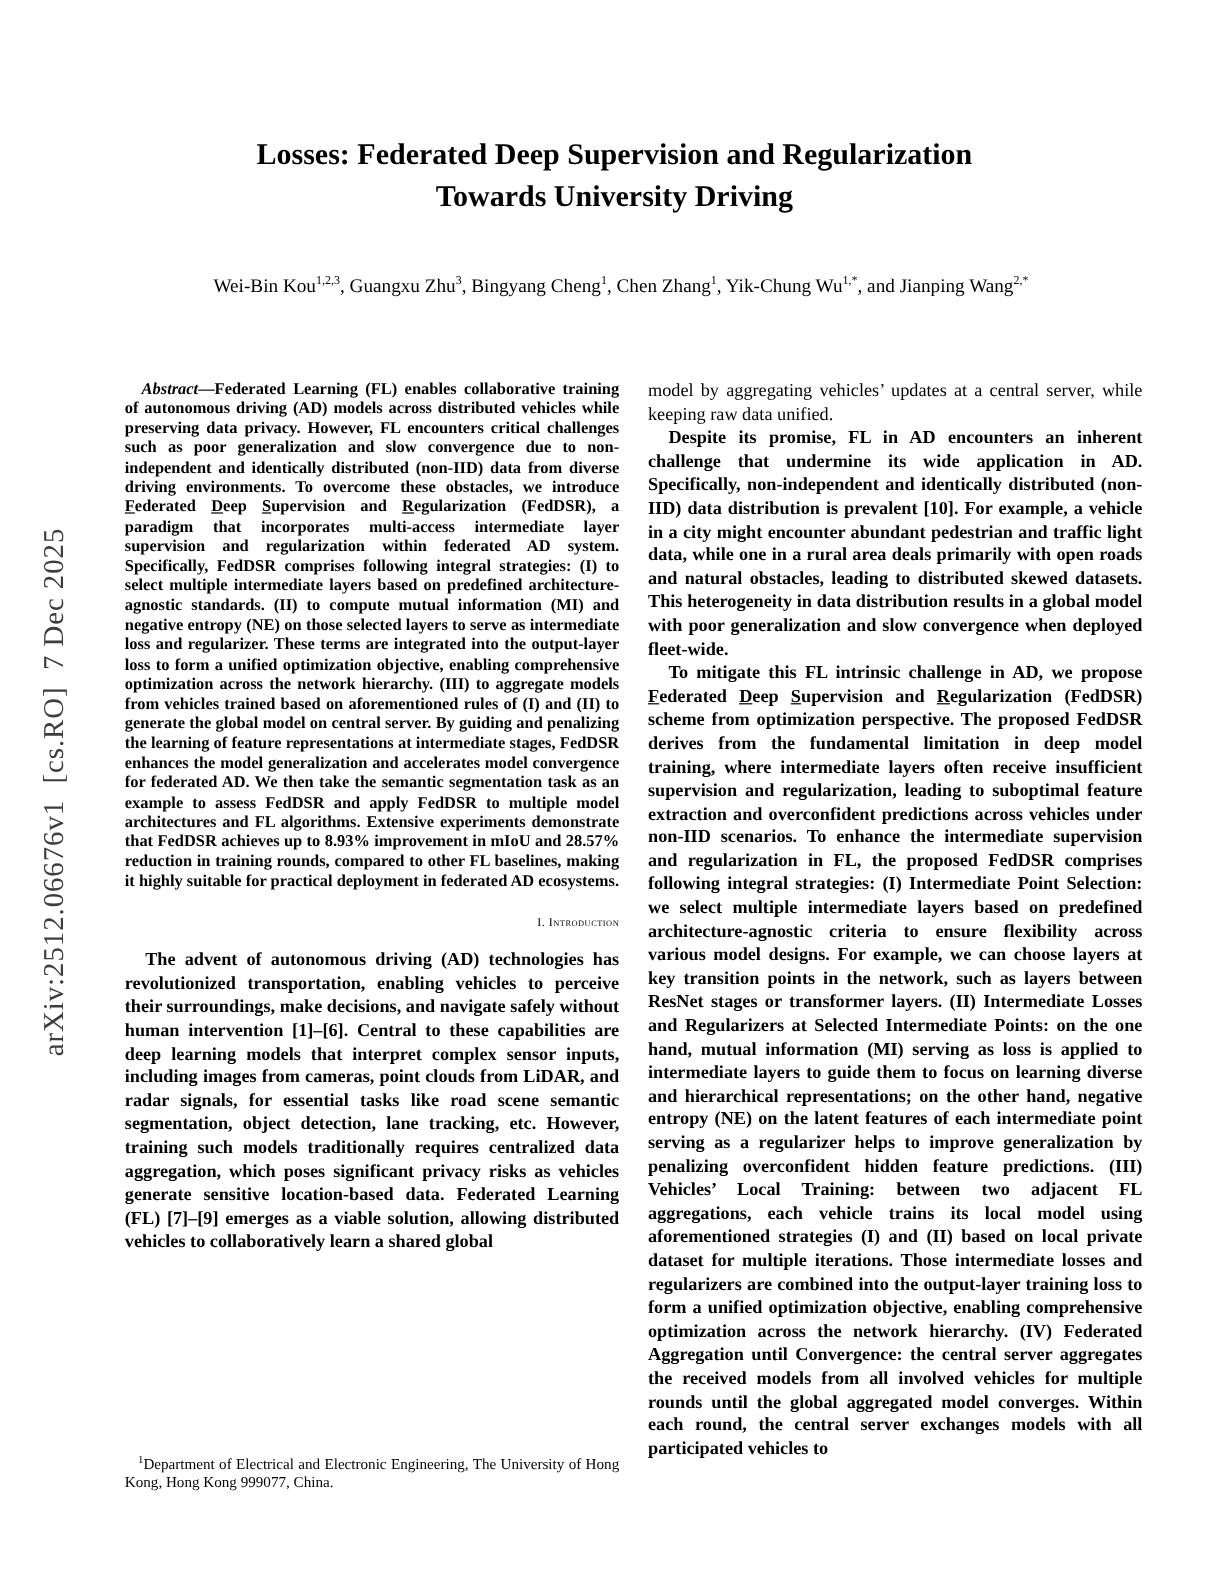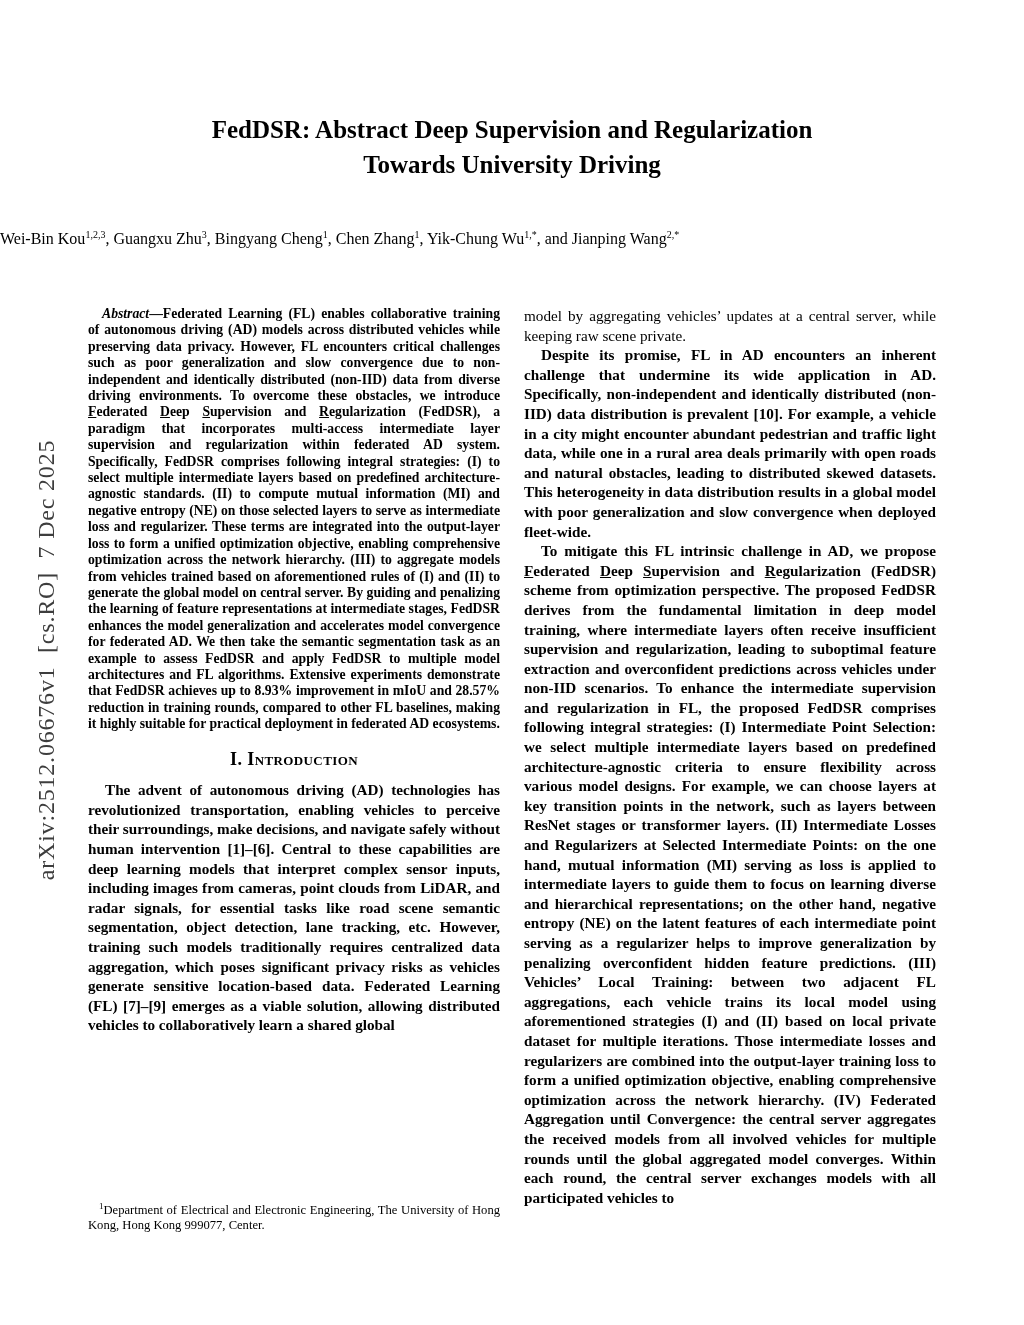--- a/index.html
+++ b/index.html
@@ -22,47 +22,47 @@
     color: #3d3d3d;
     white-space: pre;
   }
 
   .title-block {
     position: absolute; top: 113px; left: 0; width: 100%;
     text-align: center; font-weight: bold; font-size: 25px; line-height: 1.38;
   }
   .authors-line {
     position: absolute; top: 230px; left: 0; width: 100%;
-    font-size: 16px;
+    text-align: center; font-size: 16px; padding-left: 11px;
   }
   .authors-line sup { font-size: 10px; vertical-align: super; line-height: 0; }
 
   .col {
-    position: absolute; top: 306px; width: 412px;
+    position: absolute; top: 316px; width: 412px;
     text-align: justify;
-    font-size: 15.2px; line-height: 19.6px;
+    font-size: 15.2px; line-height: 19.6px; margin-left: 16px;
   }
   .col-left {
     left: 88px; height: 928px;
     display: flex; flex-direction: column;
   }
   .col-right { left: 524px; }
 
   .abstract {
     font-weight: bold;
     font-size: 13.7px; line-height: 16.4px;
     text-indent: 14px;
   }
   .abstract .abstract-label { font-style: italic; }
 
   .section-heading {
-    text-align: center;
+    text-align: right;
     font-variant: small-caps;
-    font-weight: bold;
-    font-size: 18px;
+    font-weight: normal;
+    font-size: 10px;
     letter-spacing: 0.4px;
     margin: 17px 0 11px 0;
     text-indent: 0;
   }
 
   p.body-par { text-indent: 17px; font-weight: bold; }
   p.no-indent { text-indent: 0; }
 
   .u { text-decoration: underline; }
 
@@ -75,41 +75,41 @@
   .footnote sup { font-size: 9px; vertical-align: super; line-height: 0; }
 </style>
 </head>
 <body>
 
 <div class="page">
 
   <div class="arxiv-strip">arXiv:2512.06676v1  [cs.RO]  7 Dec 2025</div>
 
   <div class="title-block">
-    <div>FedDSR: Abstract Deep Supervision and Regularization</div>
+    <div>Losses: Federated Deep Supervision and Regularization</div>
     <div>Towards University Driving</div>
   </div>
 
   <div class="authors-line">
     <span><span></span><span>Wei-Bin Kou</span><sup>1,2,3</sup></span><span><span>, </span><span>Guangxu Zhu</span><sup>3</sup></span><span><span>, </span><span>Bingyang Cheng</span><sup>1</sup></span><span><span>, </span><span>Chen Zhang</span><sup>1</sup></span><span><span>, </span><span>Yik-Chung Wu</span><sup>1,*</sup></span><span><span>, and </span><span>Jianping Wang</span><sup>2,*</sup></span>
   </div>
 
   <div class="col col-left">
 
     <p class="abstract"><span class="abstract-label">Abstract</span><span><span>—Federated Learning (FL) enables collaborative training of autonomous driving (AD) models across distributed vehicles while preserving data privacy. However, FL encounters critical challenges such as poor generalization and slow convergence due to non-independent and identically distributed (non-IID) data from diverse driving environments. To overcome these obstacles, we introduce </span><span class="u">F</span><span>ederated </span><span class="u">D</span><span>eep </span><span class="u">S</span><span>upervision and </span><span class="u">R</span><span>egularization (FedDSR), a paradigm that incorporates multi-access intermediate layer supervision and regularization within federated AD system. Specifically, FedDSR comprises following integral strategies: (I) to select multiple intermediate layers based on predefined architecture-agnostic standards. (II) to compute mutual information (MI) and negative entropy (NE) on those selected layers to serve as intermediate loss and regularizer. These terms are integrated into the output-layer loss to form a unified optimization objective, enabling comprehensive optimization across the network hierarchy. (III) to aggregate models from vehicles trained based on aforementioned rules of (I) and (II) to generate the global model on central server. By guiding and penalizing the learning of feature representations at intermediate stages, FedDSR enhances the model generalization and accelerates model convergence for federated AD. We then take the semantic segmentation task as an example to assess FedDSR and apply FedDSR to multiple model architectures and FL algorithms. Extensive experiments demonstrate that FedDSR achieves up to 8.93% improvement in mIoU and 28.57% reduction in training rounds, compared to other FL baselines, making it highly suitable for practical deployment in federated AD ecosystems.</span></span></p>
 
     <h2 class="section-heading">I. Introduction</h2>
 
     <p class="body-par">The advent of autonomous driving (AD) technologies has revolutionized transportation, enabling vehicles to perceive their surroundings, make decisions, and navigate safely without human intervention [1]–[6]. Central to these capabilities are deep learning models that interpret complex sensor inputs, including images from cameras, point clouds from LiDAR, and radar signals, for essential tasks like road scene semantic segmentation, object detection, lane tracking, etc. However, training such models traditionally requires centralized data aggregation, which poses significant privacy risks as vehicles generate sensitive location-based data. Federated Learning (FL) [7]–[9] emerges as a viable solution, allowing distributed vehicles to collaboratively learn a shared global</p>
 
     <div class="footnotes">
-      <p class="footnote"><sup>1</sup><span>Department of Electrical and Electronic Engineering, The University of Hong Kong, Hong Kong 999077, Center.</span></p>
+      <p class="footnote"><sup>1</sup><span>Department of Electrical and Electronic Engineering, The University of Hong Kong, Hong Kong 999077, China.</span></p>
     </div>
 
   </div>
 
   <div class="col col-right">
-    <p class="no-indent">model by aggregating vehicles’ updates at a central server, while keeping raw scene private.</p>
+    <p class="no-indent">model by aggregating vehicles’ updates at a central server, while keeping raw data unified.</p>
     <p class="body-par">Despite its promise, FL in AD encounters an inherent challenge that undermine its wide application in AD. Specifically, non-independent and identically distributed (non-IID) data distribution is prevalent [10]. For example, a vehicle in a city might encounter abundant pedestrian and traffic light data, while one in a rural area deals primarily with open roads and natural obstacles, leading to distributed skewed datasets. This heterogeneity in data distribution results in a global model with poor generalization and slow convergence when deployed fleet-wide.</p>
     <p class="body-par"><span>To mitigate this FL intrinsic challenge in AD, we propose </span><span class="u">F</span><span>ederated </span><span class="u">D</span><span>eep </span><span class="u">S</span><span>upervision and </span><span class="u">R</span><span>egularization (FedDSR) scheme from optimization perspective. The proposed FedDSR derives from the fundamental limitation in deep model training, where intermediate layers often receive insufficient supervision and regularization, leading to suboptimal feature extraction and overconfident predictions across vehicles under non-IID scenarios. To enhance the intermediate supervision and regularization in FL, the proposed FedDSR comprises following integral strategies: (I) Intermediate Point Selection: we select multiple intermediate layers based on predefined architecture-agnostic criteria to ensure flexibility across various model designs. For example, we can choose layers at key transition points in the network, such as layers between ResNet stages or transformer layers. (II) Intermediate Losses and Regularizers at Selected Intermediate Points: on the one hand, mutual information (MI) serving as loss is applied to intermediate layers to guide them to focus on learning diverse and hierarchical representations; on the other hand, negative entropy (NE) on the latent features of each intermediate point serving as a regularizer helps to improve generalization by penalizing overconfident hidden feature predictions. (III) Vehicles’ Local Training: between two adjacent FL aggregations, each vehicle trains its local model using aforementioned strategies (I) and (II) based on local private dataset for multiple iterations. Those intermediate losses and regularizers are combined into the output-layer training loss to form a unified optimization objective, enabling comprehensive optimization across the network hierarchy. (IV) Federated Aggregation until Convergence: the central server aggregates the received models from all involved vehicles for multiple rounds until the global aggregated model converges. Within each round, the central server exchanges models with all participated vehicles to</span></p>
   </div>
 
 </div>
 
 </body></html>

